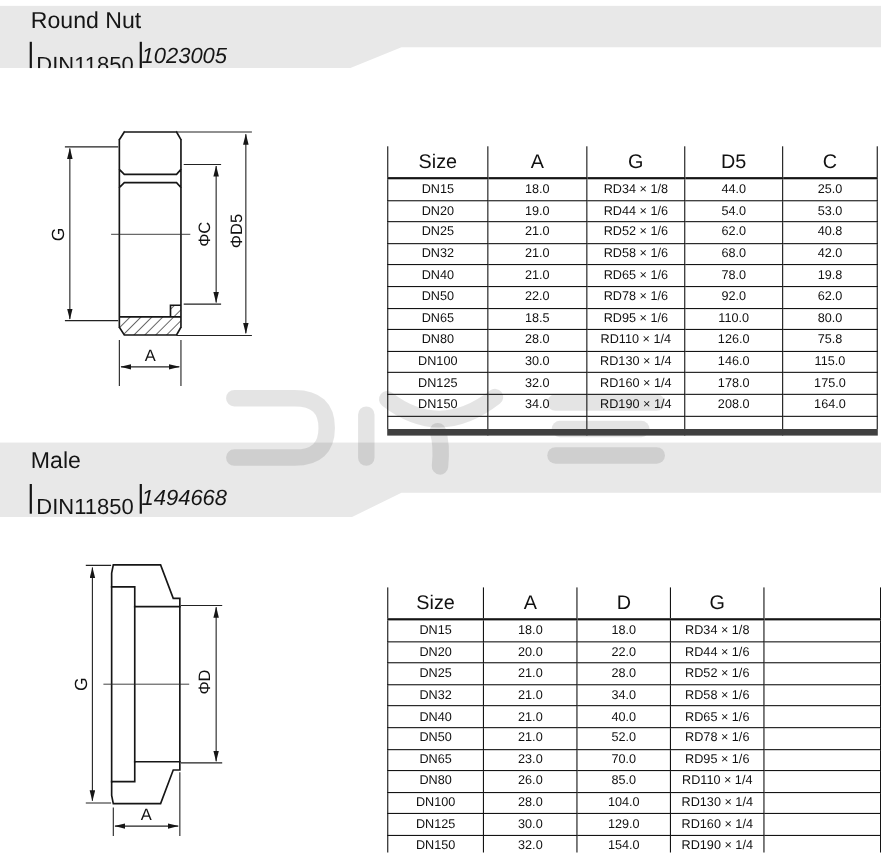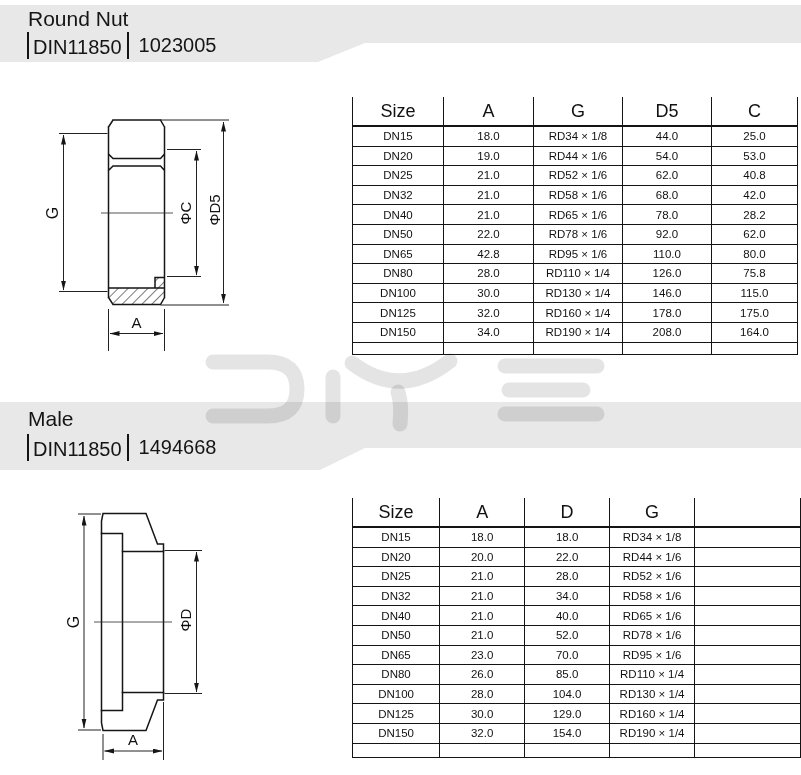--- a/index.html
+++ b/index.html
@@ -15,32 +15,32 @@
     clip-path:polygon(0 0,801px 0,801px 38px,365px 38px,318px 57px,0 57px);}
   .banner.b2{top:402px;height:68px;
     clip-path:polygon(0 0,801px 0,801px 46px,365px 46px,320px 68px,0 68px);}
   .banner .title{position:absolute;left:28px;font-size:21px;line-height:22px;color:#151515;}
   .banner.b1 .title{top:3px;}
   .banner.b2 .title{top:6px;}
   .banner .sub{position:absolute;left:27px;display:flex;align-items:center;font-size:20px;color:#151515;}
   .banner.b1 .sub{top:27px;}
   .banner.b2 .sub{top:32px;}
   .banner .bar{width:2px;height:27px;background:#141414;display:inline-block;}
-  .banner .std{margin:4px 5px 0 4px;}
-  .banner .code{margin-left:10px;}
+  .banner .std{margin:16px 5px 0 4px;}
+  .banner .code{font-style:italic;}
   
   #vec{position:absolute;left:0;top:0;z-index:2;pointer-events:none;}
   .out{stroke:#161616;stroke-width:1.5;fill:none;stroke-linecap:square;}
   .cl{stroke:#2a2a2a;stroke-width:0.8;fill:none;}
   .dim{stroke:#222;stroke-width:1;fill:none;}
   .dimtxt{font-family:"Liberation Sans","DejaVu Sans",sans-serif;fill:#111;}
   
   .tblwrap{position:absolute;z-index:3;}
   table{border-collapse:collapse;table-layout:fixed;background:transparent;}
-  table{border-left:1.5px solid #141414;border-bottom:1px solid #404040;border-top:none;}
+  table{border-left:1.5px solid #141414;border-bottom:6px solid #404040;border-top:none;margin-top:36px;}
   table.t1{border-right:1.5px solid #141414;}
   table.t2{border-right:none;}
   th{border:1px solid #141414;border-top:none;border-bottom:2px solid #141414;
      height:28px;font-size:18px;font-weight:400;text-align:center;vertical-align:middle;padding:0;}
   td{border:1px solid #141414;border-bottom:1.5px solid #141414;
      height:18.6px;font-size:11.5px;font-weight:400;text-align:center;vertical-align:middle;padding:0;}
   tr.empty td{height:11px;}
   table.t2 tr.empty td{height:13px;}
 </style>
 </head>
@@ -185,32 +185,32 @@
           <td>21.0</td>
           <td>RD58 × 1/6</td>
           <td>68.0</td>
           <td>42.0</td>
         </tr>
         <tr>
           <td>DN40</td>
           <td>21.0</td>
           <td>RD65 × 1/6</td>
           <td>78.0</td>
-          <td>28.2</td>
+          <td>19.8</td>
         </tr>
         <tr>
           <td>DN50</td>
           <td>22.0</td>
           <td>RD78 × 1/6</td>
           <td>92.0</td>
           <td>62.0</td>
         </tr>
         <tr>
           <td>DN65</td>
-          <td>42.8</td>
+          <td>18.5</td>
           <td>RD95 × 1/6</td>
           <td>110.0</td>
           <td>80.0</td>
         </tr>
         <tr>
           <td>DN80</td>
           <td>28.0</td>
           <td>RD110 × 1/4</td>
           <td>126.0</td>
           <td>75.8</td>

